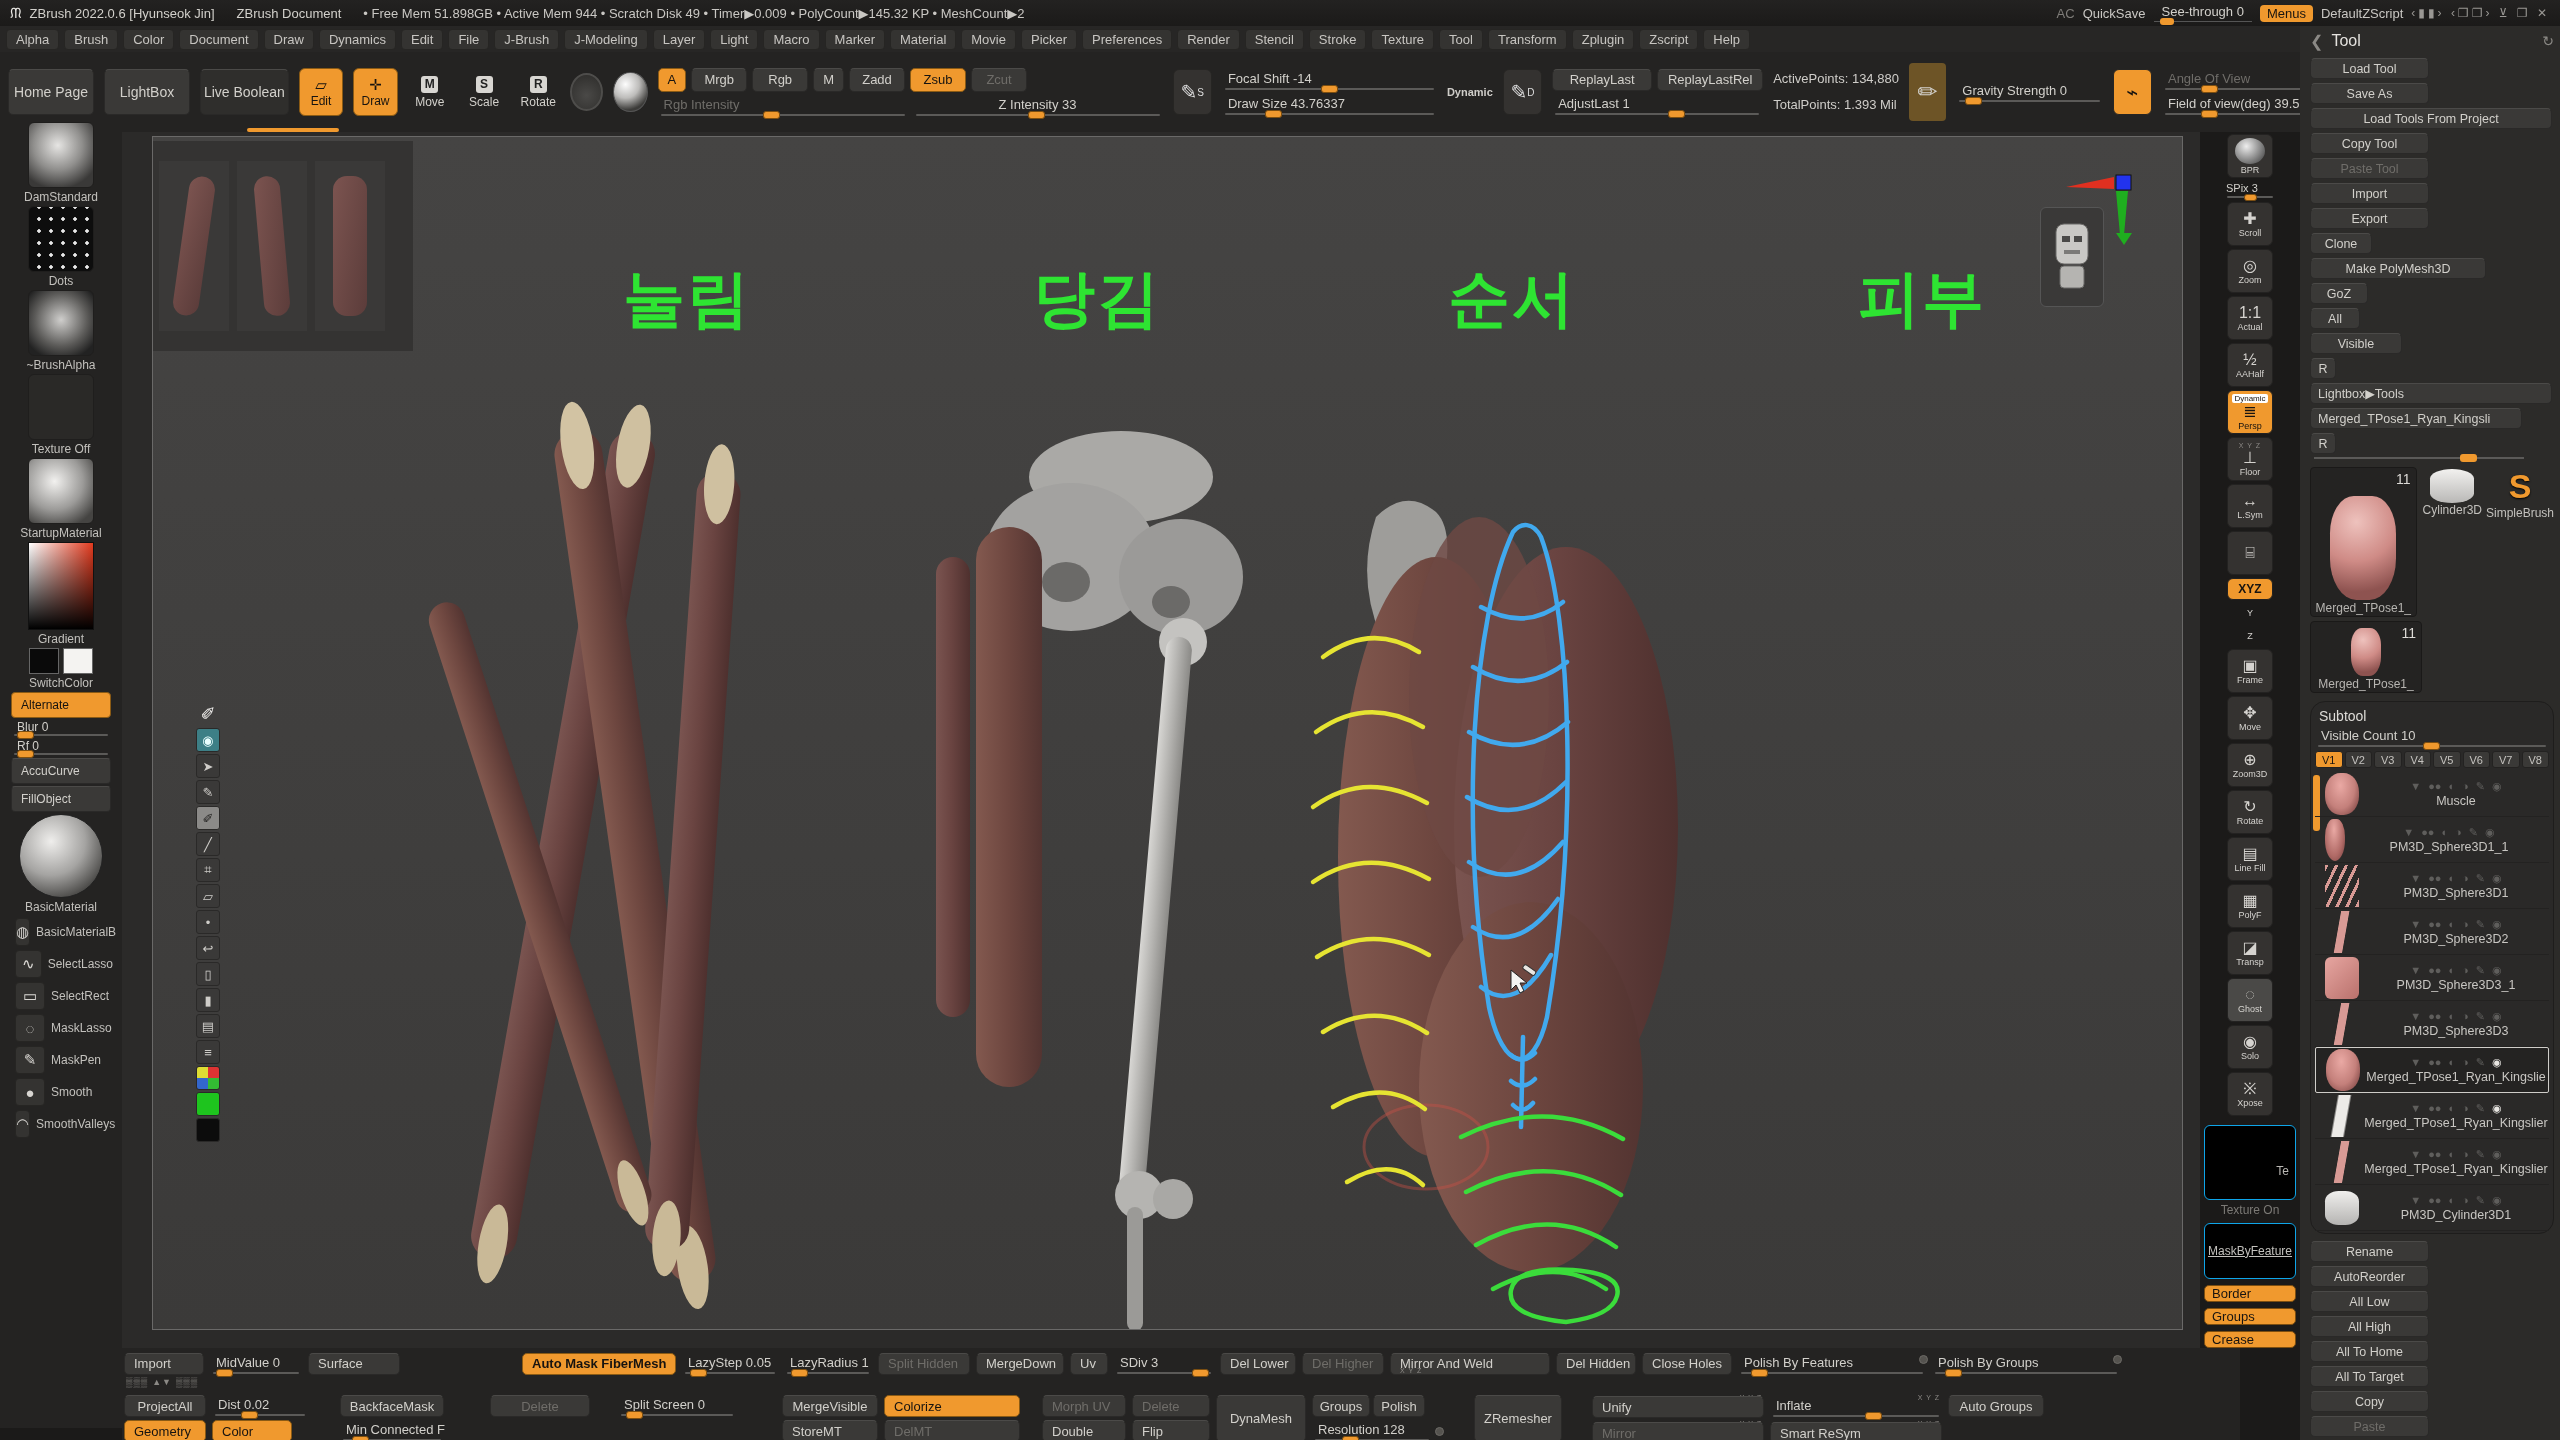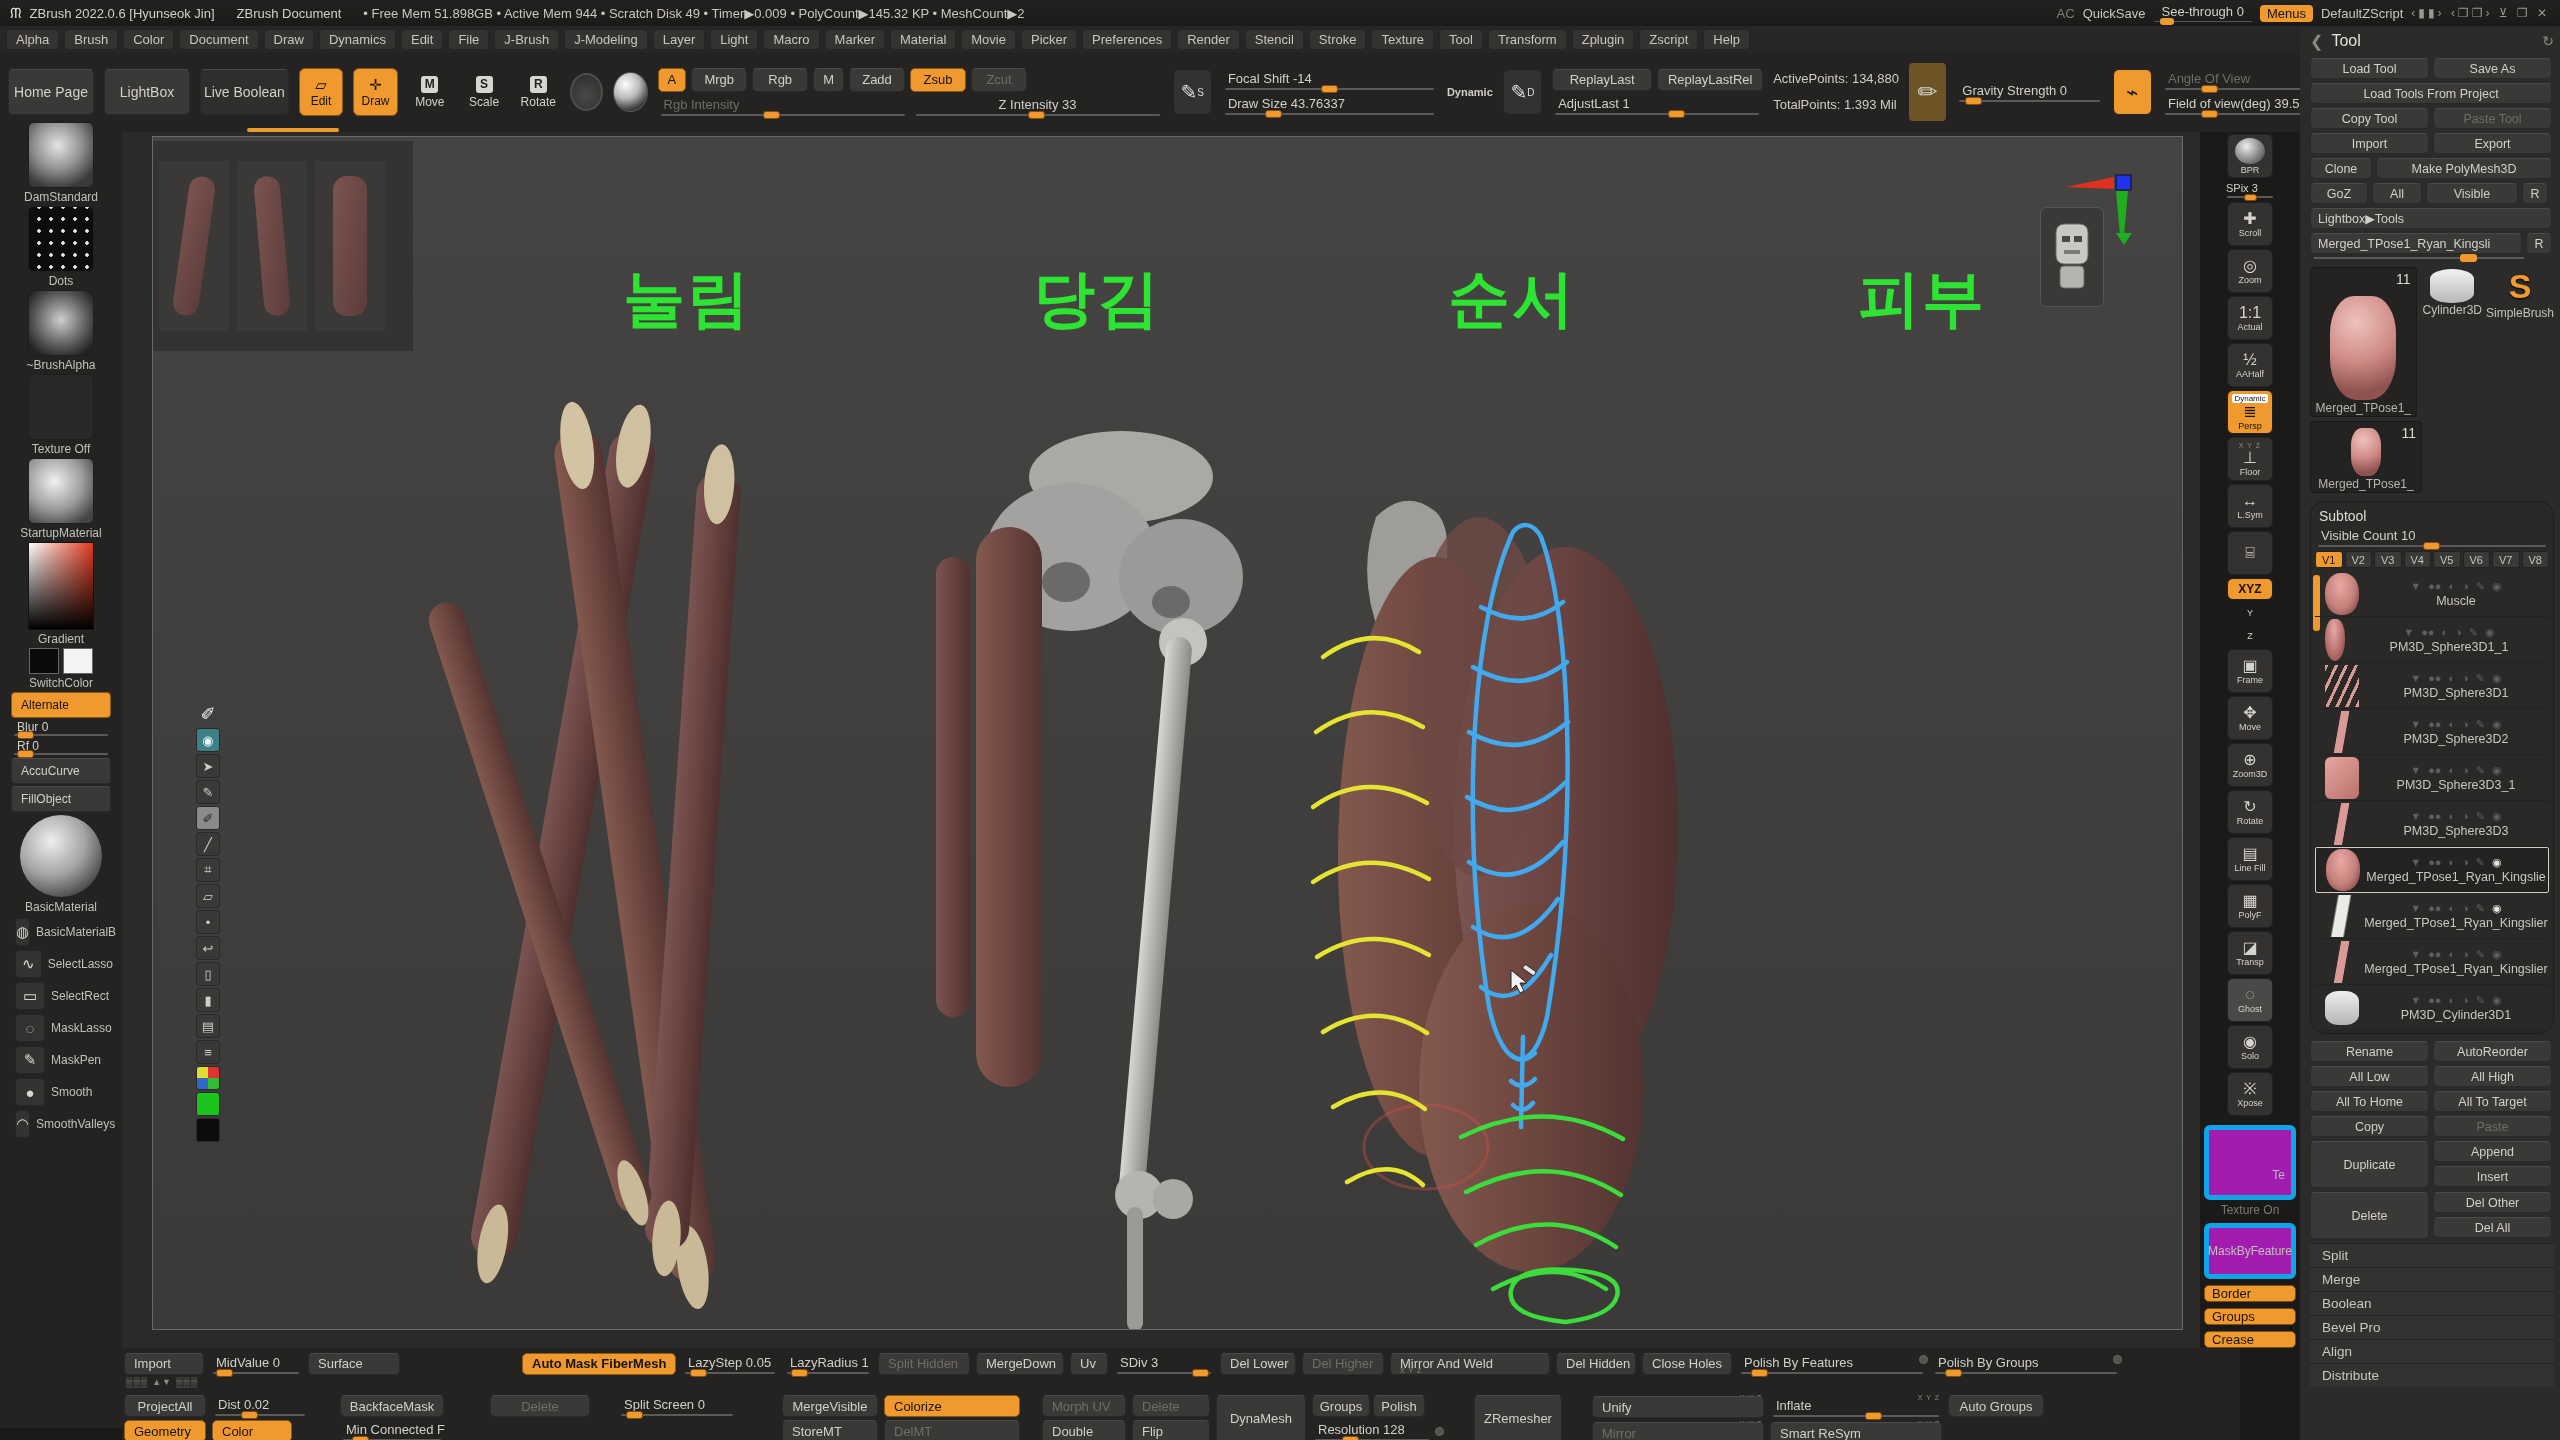--- a/index.html
+++ b/index.html
@@ -103,27 +103,27 @@
   #rightshelf{left:2200px;top:132px;width:100px;height:1216px;display:flex;flex-direction:column;
     align-items:center;gap:3px;padding-top:2px;}
   .rs{width:46px;height:44px;background:#343230;border:1px solid #232221;border-radius:6px;color:#d5d3cf;
     display:flex;flex-direction:column;align-items:center;justify-content:center;font-size:9px;gap:1px;}
   .rs .g{font-size:16px;line-height:16px;}
   .rs.on{background:var(--or);color:#181410;}
   .rs.pressed{background:#4a4947;}
   .rs.plain{background:transparent;border-color:transparent;height:20px;}
   .rs .mini{font-size:8px;background:var(--or);color:#181410;border-radius:2px;padding:0 2px;}
   .rs.on .mini{background:#fff;}
-  .rsbox{width:92px;background:#a21caf;border:5px solid #0ea5e9;border-radius:6px;color:#b9b7b3;}
+  .rsbox{width:92px;background:#000000;border:1px solid #0ea5e9;border-radius:6px;color:#b9b7b3;text-decoration:underline;}
   .orbtn{width:92px;height:21px;background:var(--or);border:1px solid #7c4e10;border-radius:5px;color:#181410;
     display:flex;align-items:center;padding-left:7px;font-size:13px;margin-top:3px;}
   
   #toolpanel{left:2300px;top:26px;width:260px;height:1414px;background:var(--panel);padding:2px 6px 0 10px;}
   #tp-head{display:flex;align-items:center;height:26px;font-size:16px;color:#e4e2de;gap:8px;}
-  .tp-grid{display:flex;flex-wrap:wrap;gap:4px;margin-top:4px;}
+  .tp-grid{display:flex;flex-wrap:wrap;gap:4px;margin-top:4px;flex-direction:column;}
   .tp-grid .btn{height:21px;font-size:12.5px;padding:0 7px;}
   .w-half{width:119px;} .w-full{width:242px;} .w-third{width:58px;} .w-r{width:26px;}
   #thumbzone{display:flex;gap:6px;margin-top:6px;}
   .bigthumb{width:112px;height:128px;background:#242322;border:1px solid #1a1918;border-radius:4px;position:relative;
     display:flex;align-items:flex-end;justify-content:center;}
   .badge{position:absolute;right:5px;top:3px;color:#dddbd7;font-size:14px;}
   .thumbname{position:absolute;left:0;right:0;bottom:1px;text-align:center;color:#b7b5b1;font-size:12px;
     white-space:nowrap;overflow:hidden;}
   .musclecluster{width:66px;height:104px;border-radius:36% 36% 40% 40%;
     background:radial-gradient(circle at 40% 25%,#eec2bd,#cf8b86 45%,#8e5350 80%);}

